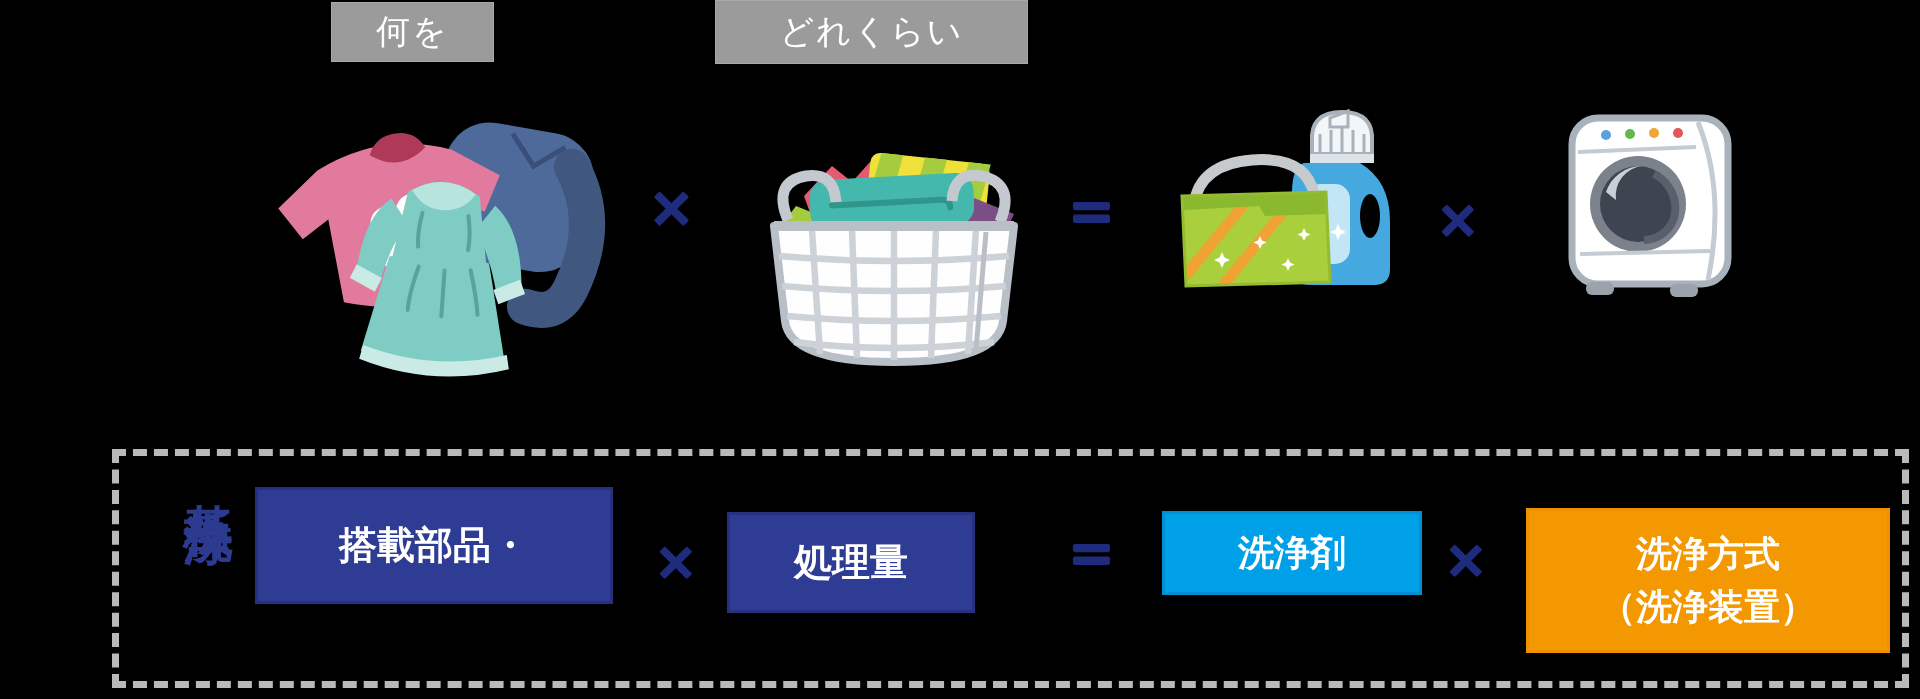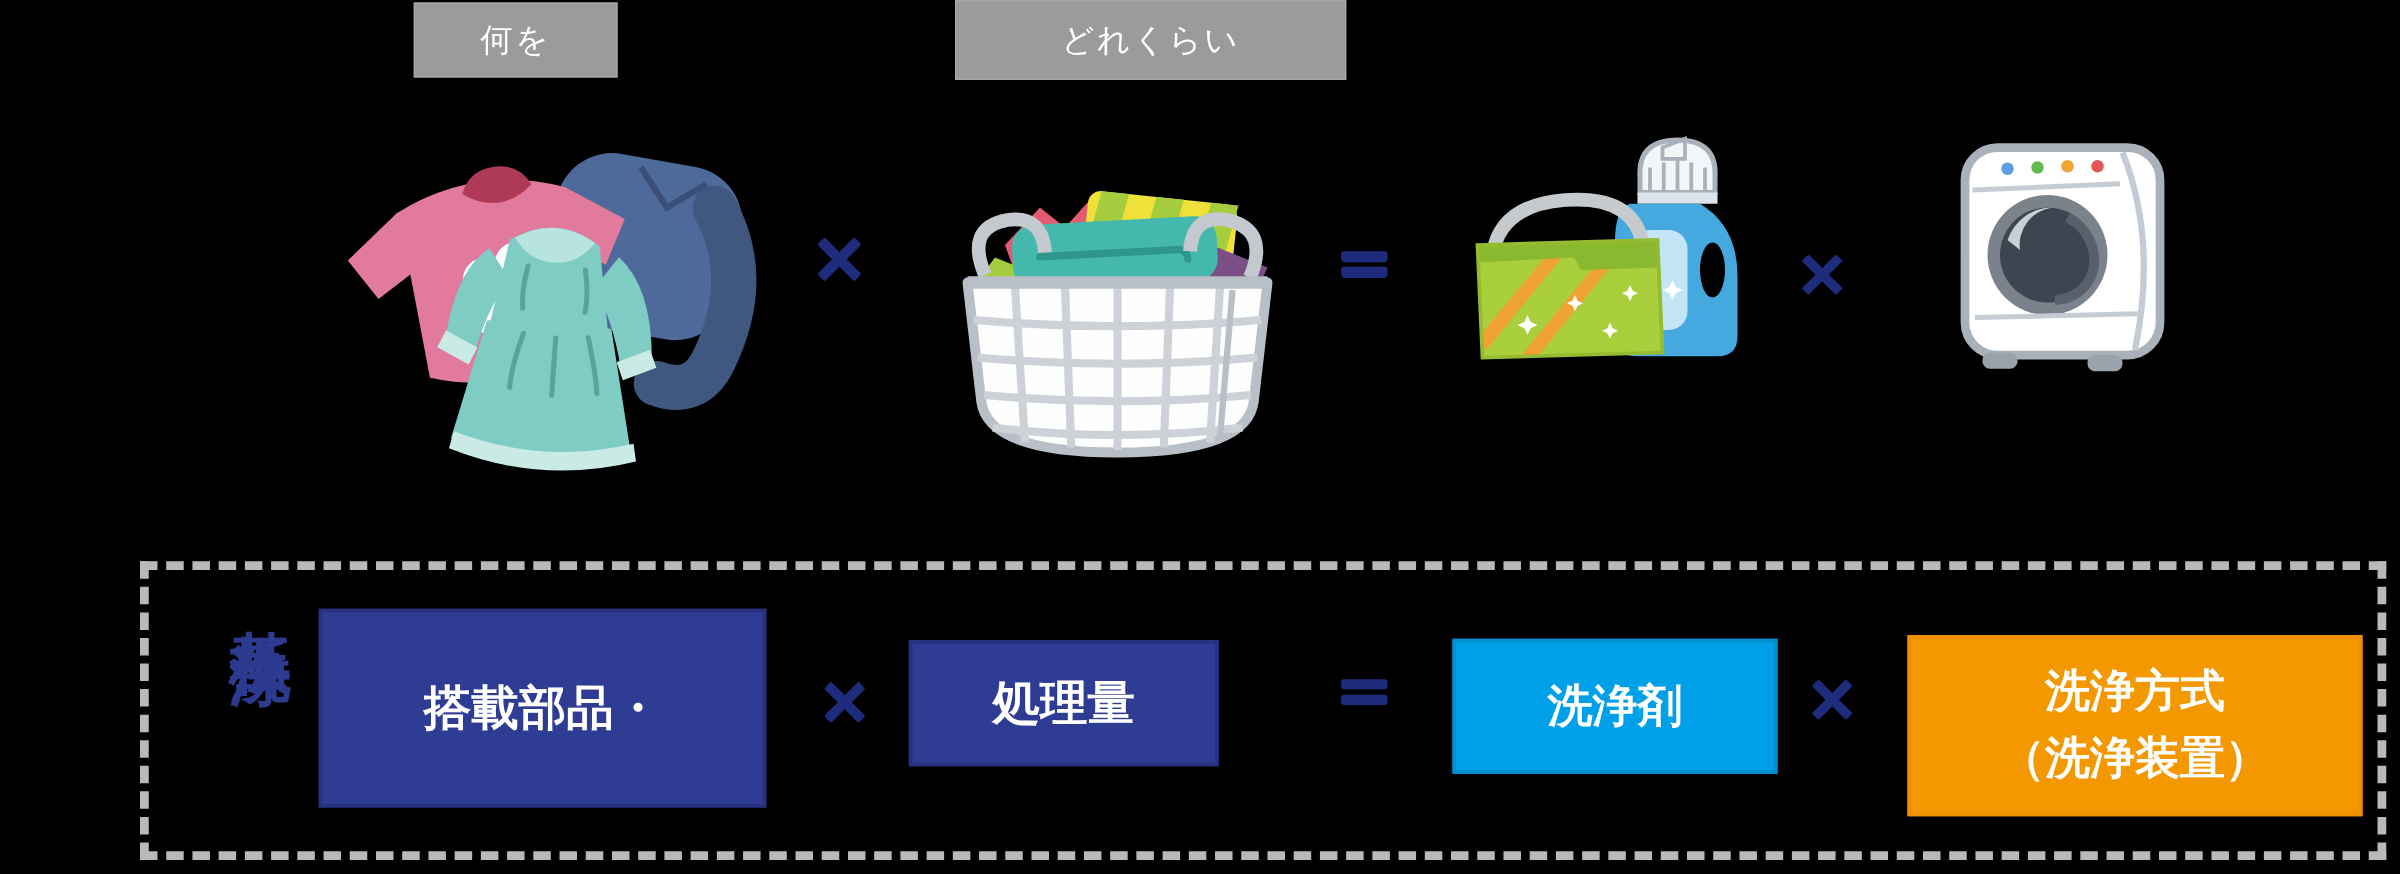--- a/index.html
+++ b/index.html
@@ -6,25 +6,25 @@
   #canvas {
     position:relative; width:1920px; height:699px; background:#000000;
     overflow:hidden;
     font-family:"DejaVu Sans","Liberation Sans",sans-serif;
   }
 
   
   .glabel {
     position:absolute; background:#9b9b9b; color:#ffffff;
     display:flex; align-items:center; justify-content:center;
-    font-size:26px; letter-spacing:2px;
+    font-size:34px; letter-spacing:2px;
     border:1px solid #a8a8a8; box-sizing:border-box;
   }
   .label-what { left:331px; top:2px;  width:163px; height:60px; }
-  .label-how  { left:764px; top:0px;  width:313px; height:64px; }
+  .label-how  { left:715px; top:0px;  width:313px; height:64px; }
 
   
   .ill { position:absolute; }
   .ill-clothes   { left:268px;  top:118px; width:345px; height:268px; }
   .ill-basket    { left:748px;  top:132px; width:292px; height:238px; }
   .ill-detergent { left:1170px; top:106px; width:222px; height:190px; }
   .ill-washer    { left:1548px; top:100px; width:202px; height:200px; }
 
   
   .op {
@@ -50,23 +50,23 @@
     writing-mode:vertical-rl; text-orientation:upright;
     color:#2c3a90; font-weight:bold; font-size:49px; letter-spacing:5px; line-height:1;
   }
 
   
   .bbox {
     position:absolute; display:flex; flex-direction:column;
     align-items:center; justify-content:center; text-align:center;
     color:#ffffff; font-weight:bold; box-sizing:border-box;
   }
-  .box-structure { left:255px;  top:487px; width:358px; height:159px; background:#2f3c94; border:3px solid #273180; font-size:38px; line-height:1.35; }
+  .box-structure { left:255px;  top:487px; width:358px; height:117px; background:#2f3c94; border:3px solid #273180; font-size:38px; line-height:1.35; }
   .box-volume    { left:727px;  top:512px; width:248px; height:101px; background:#2f3c94; border:3px solid #273180; font-size:38px; }
-  .box-agent     { left:1162px; top:511px; width:260px; height:108px;  background:#00a0e9; border:3px solid #0090d2; font-size:36px;text-align:center; }
+  .box-agent     { left:1162px; top:511px; width:260px; height:84px;  background:#00a0e9; border:3px solid #0090d2; font-size:36px;text-align:center; }
   .box-method    { left:1526px; top:508px; width:364px; height:145px; background:#f39800; border:3px solid #ef9000; font-size:36px; line-height:1.45; }
 </style>
 </head>
 <body>
 
 <div id="canvas">
 
   <div class="glabel label-what">何を</div>
   <div class="glabel label-how">どれくらい</div>
 

